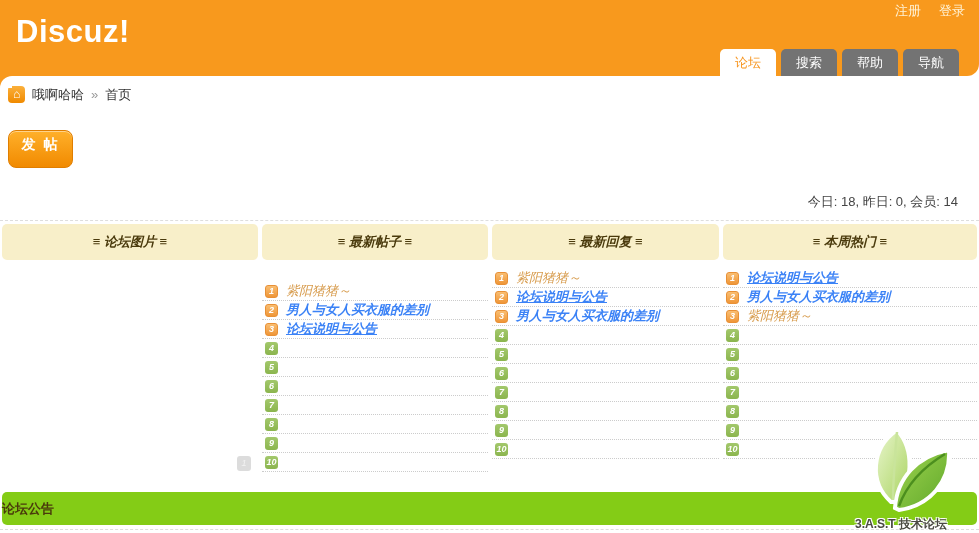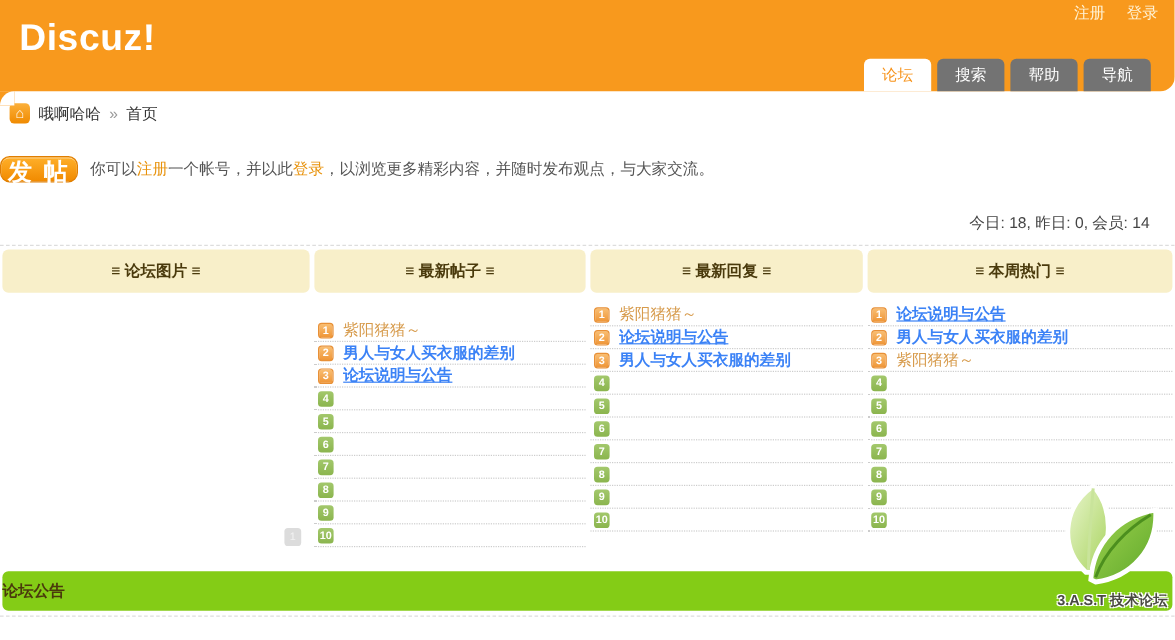--- a/index.html
+++ b/index.html
@@ -43,40 +43,40 @@
     width:17px; height:17px; background:linear-gradient(#FBB03B,#F08A00);
     border-radius:4px; color:#fff; font-size:12px; line-height:17px;
     text-align:center; cursor:pointer;
   }
   .crumb-site { color:#333; text-decoration:none; cursor:pointer; }
   .crumb-sep { color:#999; }
   .crumb-cur { color:#333; }
   
   .post-row { display:flex; align-items:center; margin-top:26px; }
   .post-btn {
-    margin-left:0; width:65px; height:22px;
+    margin-left:8px; width:65px; height:38px;
     background:linear-gradient(#FFB02A, #F18A00);
     border:1px solid #E07E00; border-radius:8px;
-    color:#fff; font-size:20px; font-weight:bold; letter-spacing:2px;
+    color:#fff; font-size:14px; font-weight:bold; letter-spacing:2px;
     text-align:center; line-height:27px; cursor:pointer;
     box-shadow:inset 0 1px 0 rgba(255,255,255,.45);
   }
   .intro { margin-left:10px; font-size:13px; color:#555; }
   .intro a { color:#E8920B; text-decoration:none; cursor:pointer; }
   
   .stats {
     margin-top:25px; padding-right:21px; text-align:right;
     font-size:13px; color:#444; height:18px;
   }
   
   .boards {
     margin-top:9px; border-top:1px dashed #DDD; padding:3px 2px 0 2px;
     display:flex; gap:4px;
   }
-  .col { display:flex; flex-direction:column; }
+  .col { display:flex; flex-direction:column;font-style:italic; }
   .col-0 { width:256px; } .col-1 { width:226px;gap:13px; } .col-2 { width:227px; } .col-3 { flex:1; }
   .col-head {
     height:36px; background:#F8EFC9; border-radius:5px;
     display:flex; align-items:center; justify-content:center;
     font-size:13px; font-weight:bold; color:#4A3A0C; cursor:pointer;
   }
   .board-list { margin-top:9px; position:relative; height:205px; }
   .board-row {
     height:19px; display:flex; align-items:center;
     border-bottom:1px dotted #CCC; padding-left:3px;
@@ -99,22 +99,22 @@
   }
   
   .announce {
     margin:5px 2px 0 2px; height:33px; background:#84cc16; border-radius:5px;
     line-height:33px; 
     font-size:13px; font-weight:bold; color:#4A3A0C;
   }
   .bottom-dash { margin-top:4px; border-bottom:1px dashed #DDD; }
   
   .watermark {
-    position:absolute; right:6px; bottom:24px; width:118px;
-    text-align:right; pointer-events:none;
+    position:absolute; right:6px; bottom:0; width:118px;
+    text-align:left; pointer-events:none;
   }
   .watermark .wm-text {
     display:block; margin-top:-6px; font-size:12px; font-weight:bold; color:#4A4A42;
     text-shadow:-1px -1px 0 #fff, 1px -1px 0 #fff, -1px 1px 0 #fff, 1px 1px 0 #fff;
   }
 </style>
 </head>
 <body>
 
 <div class="page">
@@ -136,23 +136,20 @@
 
   <div class="breadcrumb">
     <div class="home-icon">⌂</div>
     <a class="crumb-site">哦啊哈哈</a>
     <span class="crumb-sep">»</span>
     <span class="crumb-cur">首页</span>
   </div>
 
   <div class="post-row">
     <div class="post-btn">发 帖</div>
-    <div class="intro">
-      <span>你可以</span><a>注册</a><span>一个帐号，并以此</span><a>登录</a><span>，以浏览更多精彩内容，并随时发布观点，与大家交流。</span>
-    </div>
   </div>
 
   <div class="stats">今日: 18, 昨日: 0, 会员: 14</div>
 
   <div class="boards">
     <div class="col col-0">
       <div class="col-head">≡ 论坛图片 ≡</div>
       <div class="board-list">
         <div class="pager-btn">1</div>
       </div>

